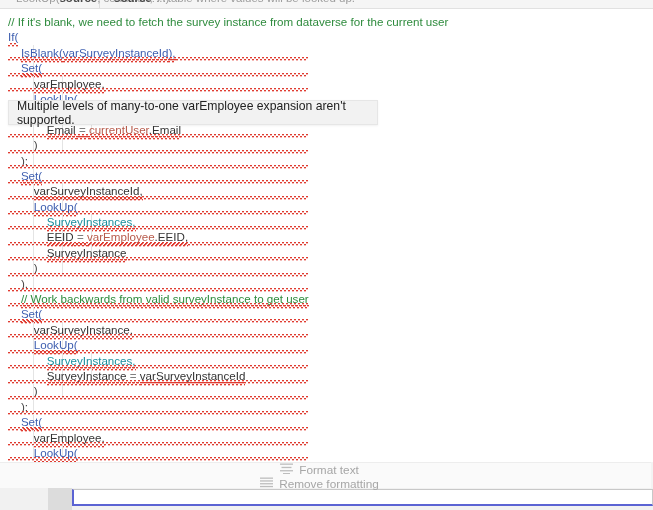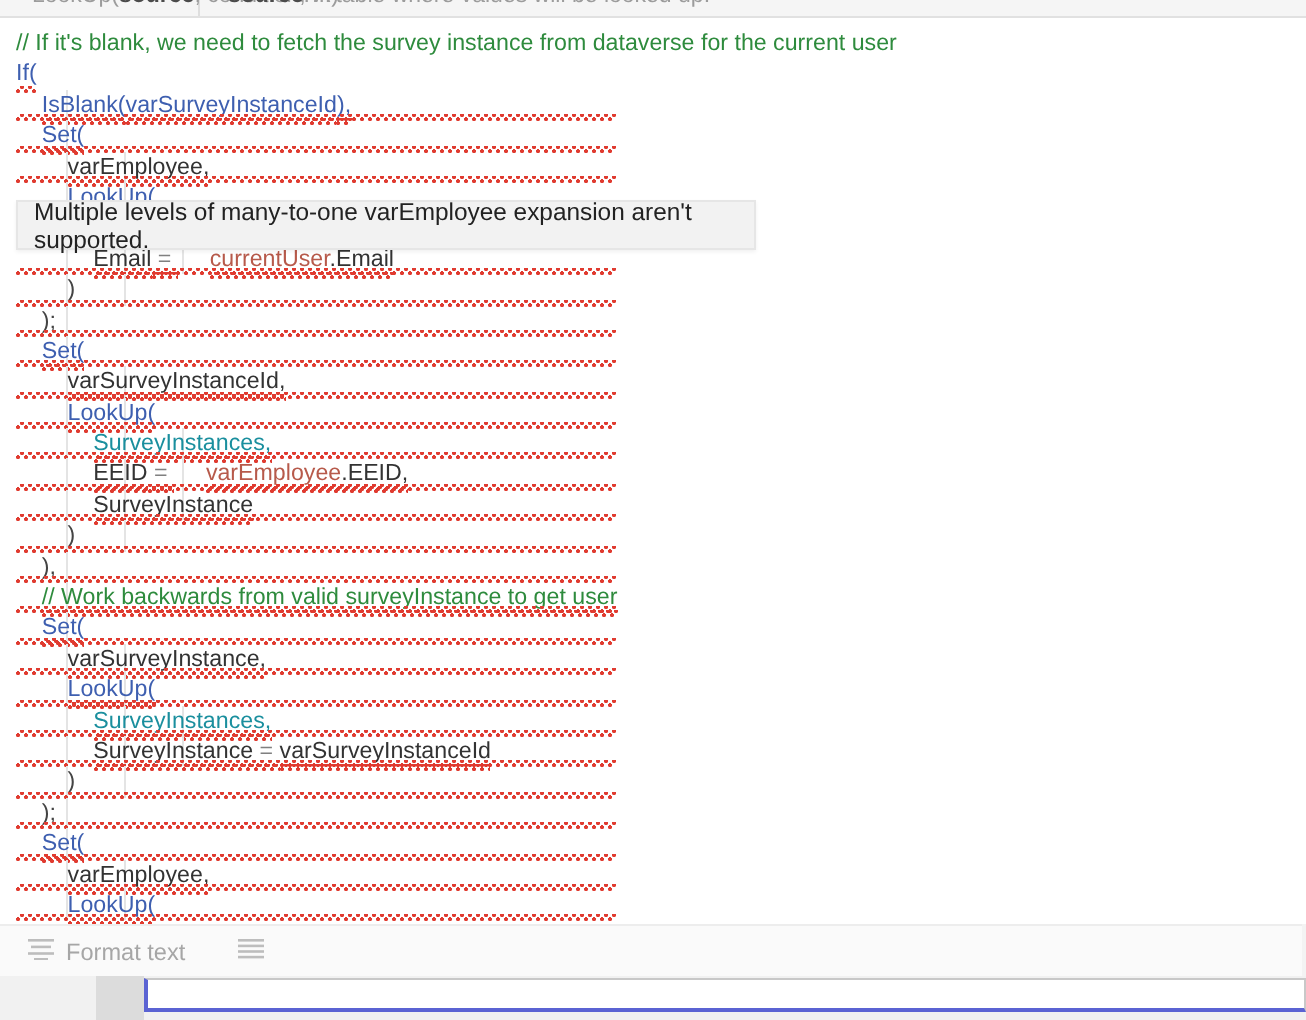--- a/index.html
+++ b/index.html
@@ -88,21 +88,21 @@
     background: #e4e4e4;
   }
   .g1 { left: 33px; }
   .g2 { left: 62px; }
   .g3 { left: 91px; }
 
   .tok { position: relative; }
   .c-comment   { color: #2e8b3d; }
   .c-func      { color: #3e5fb0; margin-top: 10px; }
   .c-table     { color: #1a8f9e; }
-  .c-var       { color: #b75a4b; margin-left: 16px; }
+  .c-var       { color: #b75a4b; }
   .c-plain     { color: #333333; }
   .c-punct     { color: #444444; }
   .c-op        { color: #808080; }
 
   
   .sq {
     background-image:
       radial-gradient(circle at 1px 2.6px, #e03b30 0.9px, rgba(0,0,0,0) 1.1px),
       radial-gradient(circle at 3px 0.6px, #e03b30 0.9px, rgba(0,0,0,0) 1.1px);
     background-size: 4px 4px;
@@ -150,20 +150,21 @@
     top: 462px;
     width: 651px;
     height: 26px;
     background: #fafafa;
     border-top: 1px solid #ededed;
     box-sizing: border-box;
     display: flex;
     align-items: center;
     padding-left: 14px;
     z-index: 30;
+    flex-direction: column;
   }
   .footer-btn {
     display: flex;
     align-items: center;
     gap: 6px;
     font-size: 11.8px;
     color: #a6a6a6;
     margin-right: 26px;
     cursor: default;
     user-select: none;
@@ -240,20 +241,21 @@
   </div>
   <div class="footer-btn">
     <span class="fb-icon">
       <svg width="13" height="11" viewBox="0 0 13 11">
         <rect x="0" y="0.5" width="13" height="1.3" fill="#bdbdbd"></rect>
         <rect x="0" y="3.3" width="13" height="1.3" fill="#bdbdbd"></rect>
         <rect x="0" y="6.1" width="13" height="1.3" fill="#bdbdbd"></rect>
         <rect x="0" y="8.9" width="13" height="1.3" fill="#bdbdbd"></rect>
       </svg>
     </span>
+    <span>Remove formatting</span>
   </div>
 </div>
 
 <div id="footer-shadow-left"></div>
 <div id="lower-canvas">
   <div id="canvas-gutter"></div>
   <div id="focused-field"></div>
 </div>
 
 </body></html>

